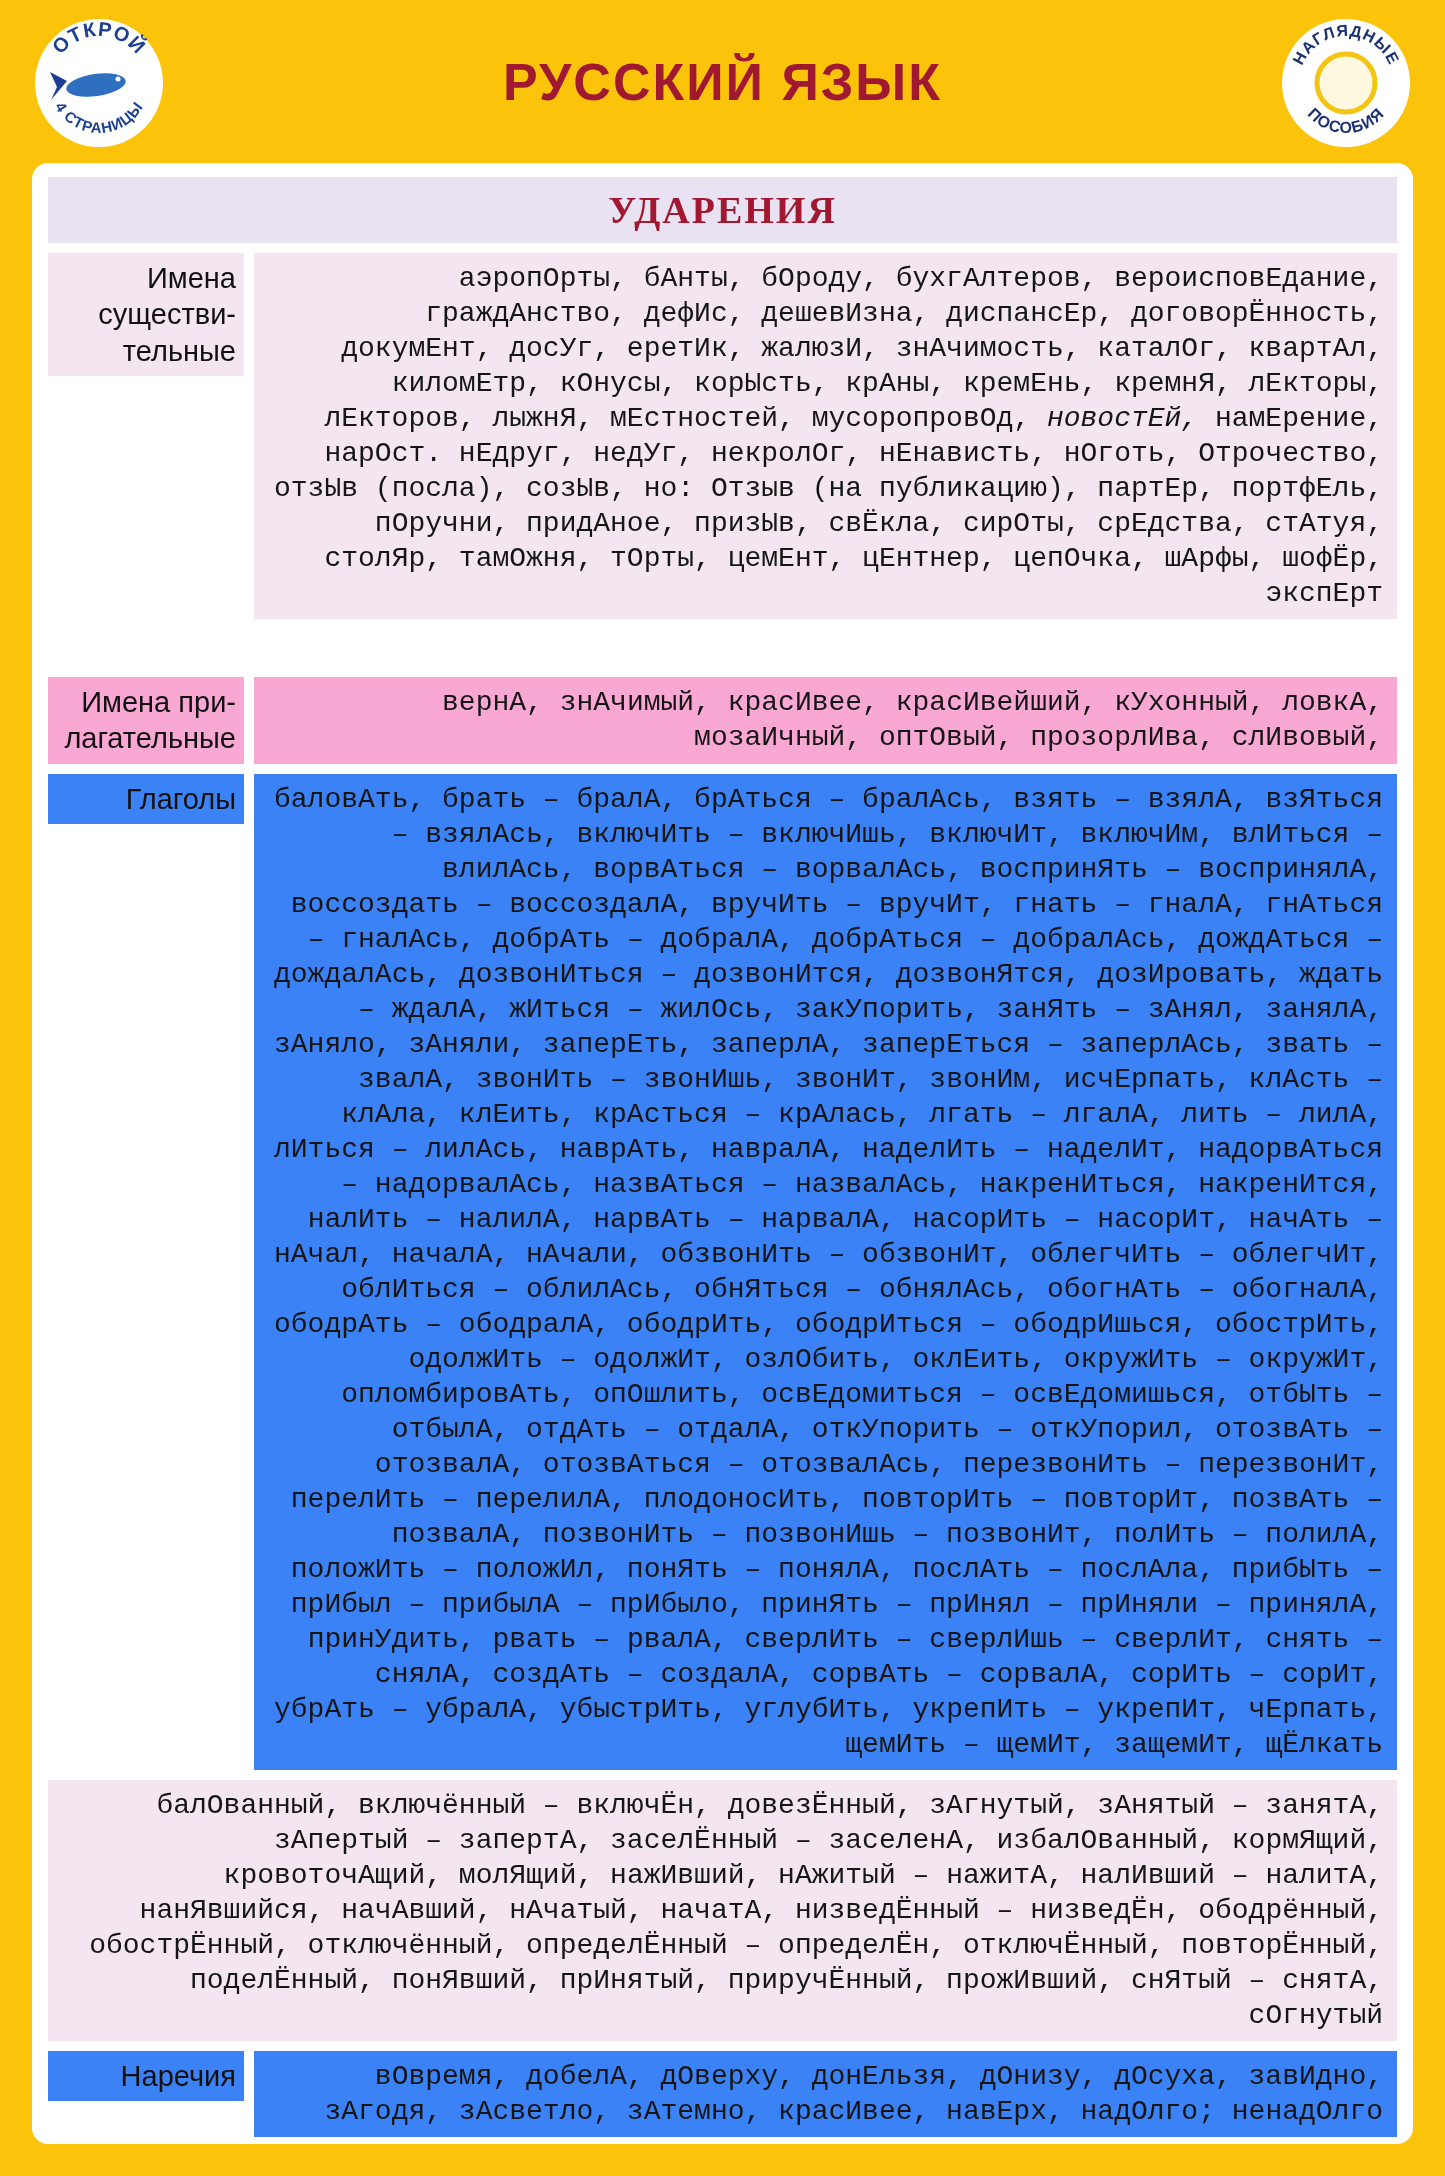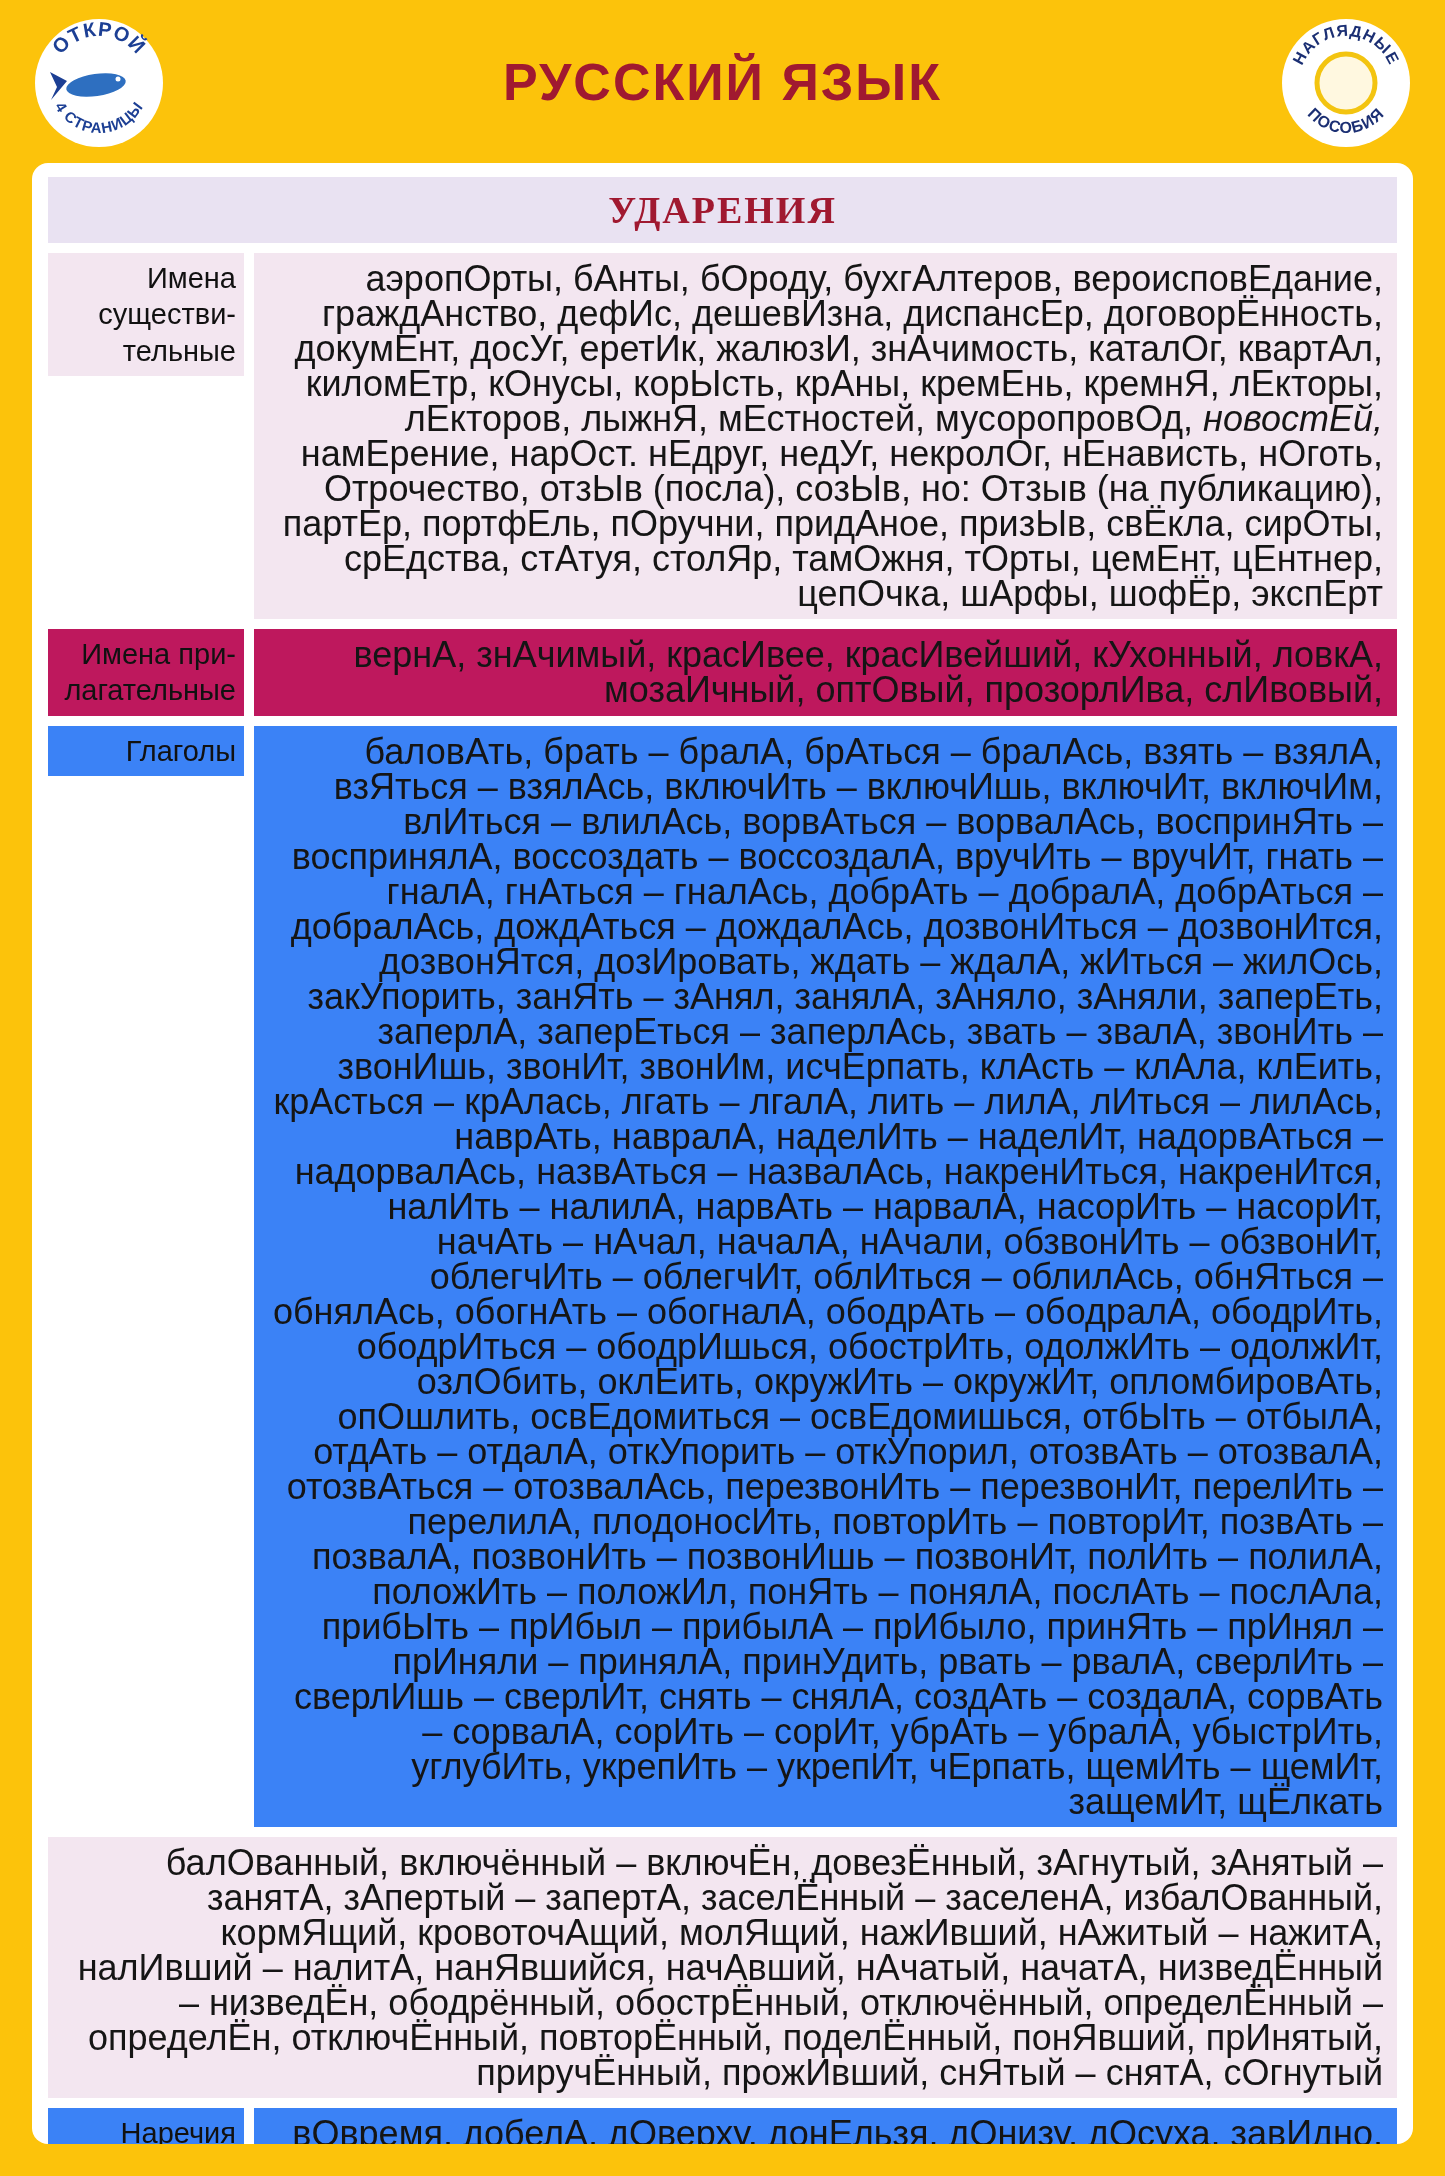--- a/index.html
+++ b/index.html
@@ -51,26 +51,27 @@
   .label-box {
     padding:7px 8px;
     font-size:29px;
     line-height:1.25;
     white-space:pre-line;
     color:#111111;
   }
   .row-content {
     flex:1;
     padding:8px 14px;
-    font-size:36px;
+    font-size:28px;
     line-height:35px;
     color:#151515;
+    font-family:Liberation Mono, monospace;
   }
   .theme-pink  .label-box, .theme-pink  .row-content { background:#F3E6F0; }
-  .theme-green .label-box, .theme-green .row-content { background:#be185d; }
+  .theme-green .label-box, .theme-green .row-content { background:#f9a8d4;margin-top:48px; }
   .theme-peach .label-box, .theme-peach .row-content { background:#3b82f6; }
 </style>
 </head>
 <body>
 
 <div class="page">
 
   <div class="top-band">
 
     <svg class="badge left-badge" viewBox="0 0 130 130">

